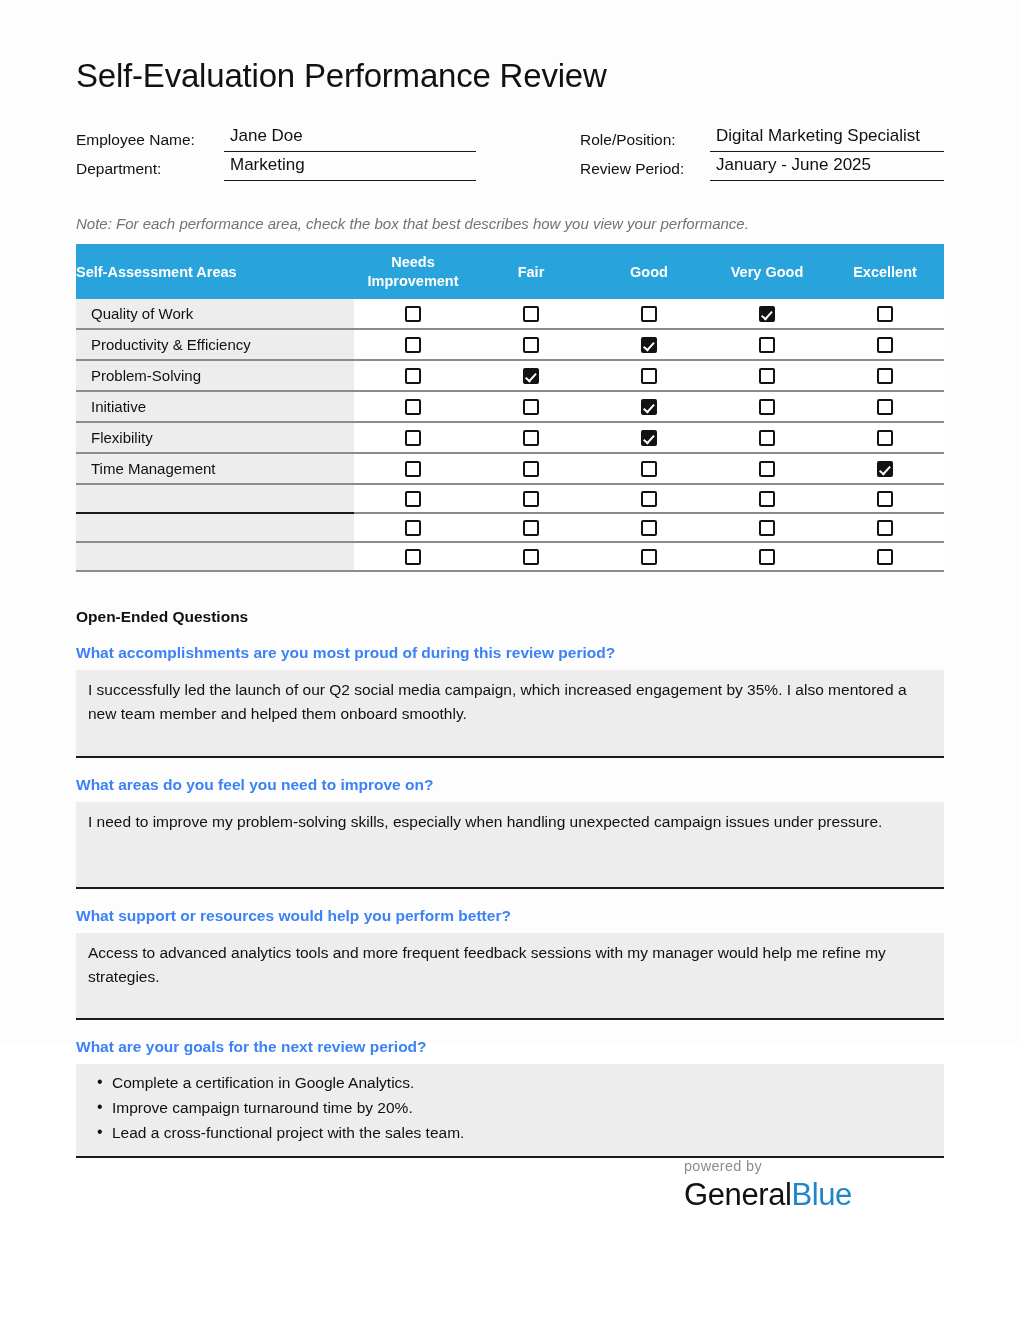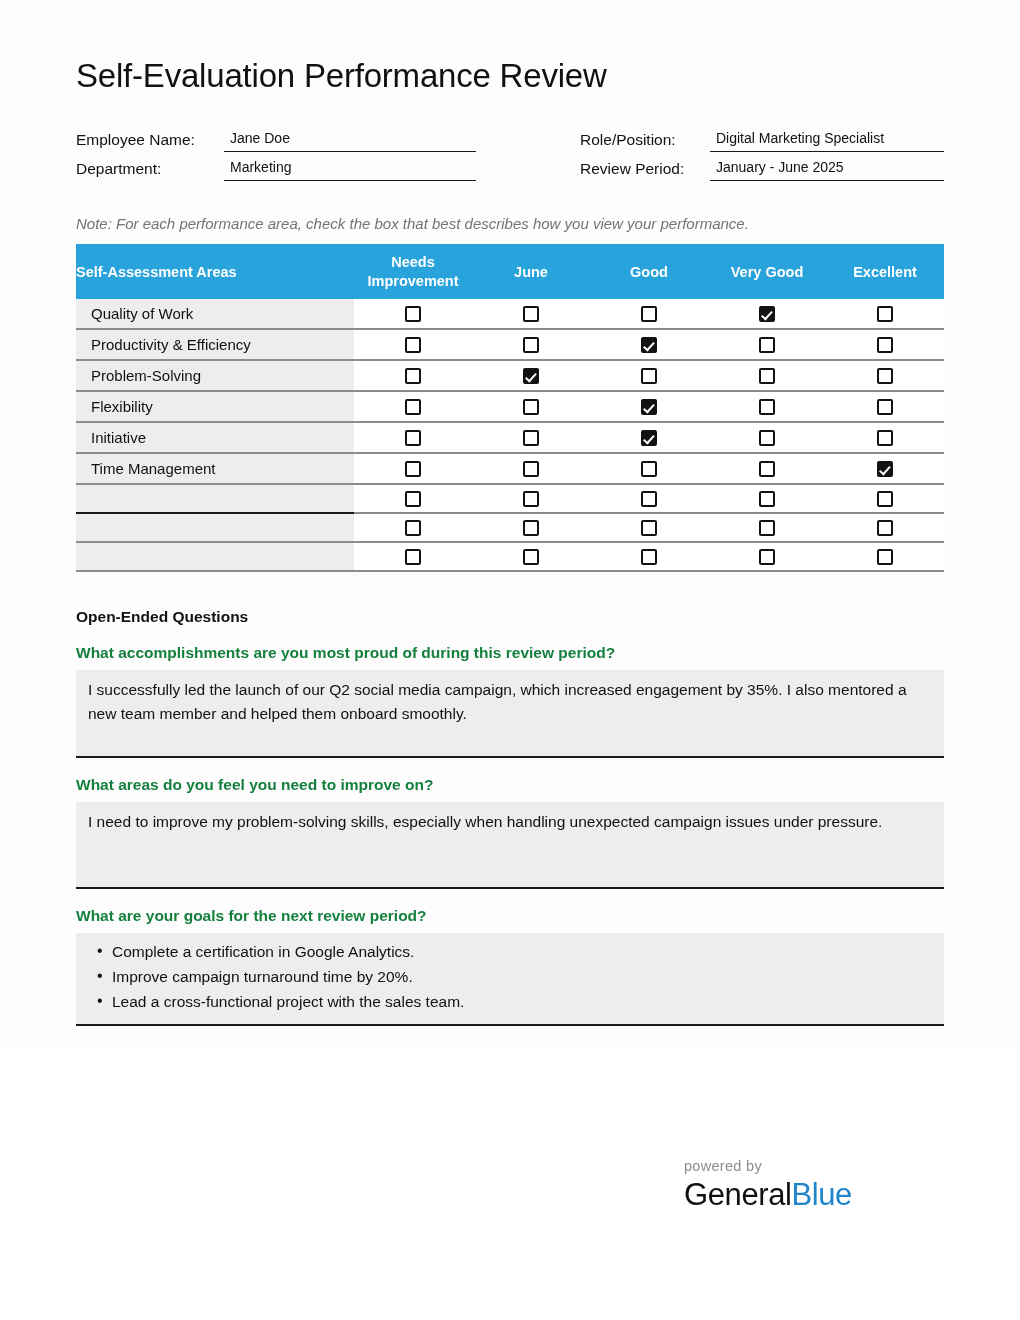--- a/index.html
+++ b/index.html
@@ -58,21 +58,21 @@
   .meta-label {
     font-size: 15.5px;
     color: #111;
     white-space: nowrap;
     padding-bottom: 3px;
   }
   .meta-col.left .meta-label { width: 148px; }
   .meta-col.right .meta-label { width: 130px; }
   .meta-value {
     flex: 1;
-    font-size: 14px;
+    font-size: 17px;
     color: #111;
     border-bottom: 1.6px solid #1a1a1a;
     padding: 0 0 3px 6px;
     line-height: 1.35;
     min-height: 22px;
   }
   .meta-col.left .meta-value { max-width: 252px; }
   .meta-col.right .meta-value { max-width: 238px; }
 
   
@@ -162,21 +162,21 @@
   .section-title {
     margin-top: 36px;
     font-size: 15.5px;
     font-weight: bold;
     color: #111;
   }
   .question {
     margin-top: 17px;
     font-size: 15.5px;
     font-weight: bold;
-    color: #15803d;
+    color: #3b82f6;
     line-height: 1.3;
   }
   .answer-box {
     margin-top: 7px;
     width: 868px;
     background: #ededed;
     border-bottom: 2.2px solid #1a1a1a;
     padding: 8px 12px 10px 12px;
     font-size: 15.5px;
     color: #111;
@@ -267,21 +267,21 @@
         <col style="width:118px">
         <col style="width:118px">
         <col style="width:118px">
         <col style="width:118px">
         <col style="width:118px">
       </colgroup>
       <thead>
         <tr>
           <th class="area-head">Self-Assessment Areas</th>
           <th>Needs Improvement</th>
-          <th>June</th>
+          <th>Fair</th>
           <th>Good</th>
           <th>Very Good</th>
           <th>Excellent</th>
         </tr>
       </thead>
       <tbody id="rating-body">
           <tr>
             <td class="area-cell">Quality of Work</td>
             <td class="box-cell"><span class="cbx"></span></td>
             <td class="box-cell"><span class="cbx"></span></td>
@@ -299,29 +299,29 @@
           </tr>
           <tr>
             <td class="area-cell">Problem-Solving</td>
             <td class="box-cell"><span class="cbx"></span></td>
             <td class="box-cell"><span class="cbx checked"></span></td>
             <td class="box-cell"><span class="cbx"></span></td>
             <td class="box-cell"><span class="cbx"></span></td>
             <td class="box-cell"><span class="cbx"></span></td>
           </tr>
           <tr>
+            <td class="area-cell">Initiative</td>
+            <td class="box-cell"><span class="cbx"></span></td>
+            <td class="box-cell"><span class="cbx"></span></td>
+            <td class="box-cell"><span class="cbx checked"></span></td>
+            <td class="box-cell"><span class="cbx"></span></td>
+            <td class="box-cell"><span class="cbx"></span></td>
+          </tr>
+          <tr>
             <td class="area-cell">Flexibility</td>
-            <td class="box-cell"><span class="cbx"></span></td>
-            <td class="box-cell"><span class="cbx"></span></td>
-            <td class="box-cell"><span class="cbx checked"></span></td>
-            <td class="box-cell"><span class="cbx"></span></td>
-            <td class="box-cell"><span class="cbx"></span></td>
-          </tr>
-          <tr>
-            <td class="area-cell">Initiative</td>
             <td class="box-cell"><span class="cbx"></span></td>
             <td class="box-cell"><span class="cbx"></span></td>
             <td class="box-cell"><span class="cbx checked"></span></td>
             <td class="box-cell"><span class="cbx"></span></td>
             <td class="box-cell"><span class="cbx"></span></td>
           </tr>
           <tr>
             <td class="area-cell">Time Management</td>
             <td class="box-cell"><span class="cbx"></span></td>
             <td class="box-cell"><span class="cbx"></span></td>
@@ -361,20 +361,24 @@
     <div>
       <div class="question">What accomplishments are you most proud of during this review period?</div>
       <div class="answer-box h1">I successfully led the launch of our Q2 social media campaign, which increased engagement by 35%. I also mentored a new team member and helped them onboard smoothly.</div>
     </div>
 
     <div>
       <div class="question">What areas do you feel you need to improve on?</div>
       <div class="answer-box h2">I need to improve my problem-solving skills, especially when handling unexpected campaign issues under pressure.</div>
     </div>
 
+    <div>
+      <div class="question">What support or resources would help you perform better?</div>
+      <div class="answer-box h3">Access to advanced analytics tools and more frequent feedback sessions with my manager would help me refine my strategies.</div>
+    </div>
 
     <div>
       <div class="question">What are your goals for the next review period?</div>
       <div class="answer-box goals">
         <ul class="goal-list" id="goal-list">
             <li>Complete a certification in Google Analytics.</li>
             <li>Improve campaign turnaround time by 20%.</li>
             <li>Lead a cross-functional project with the sales team.</li>
           </ul>
       </div>

